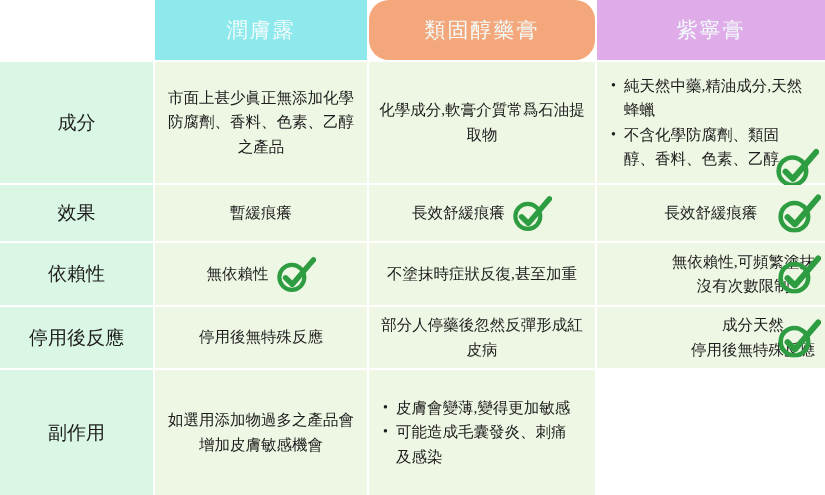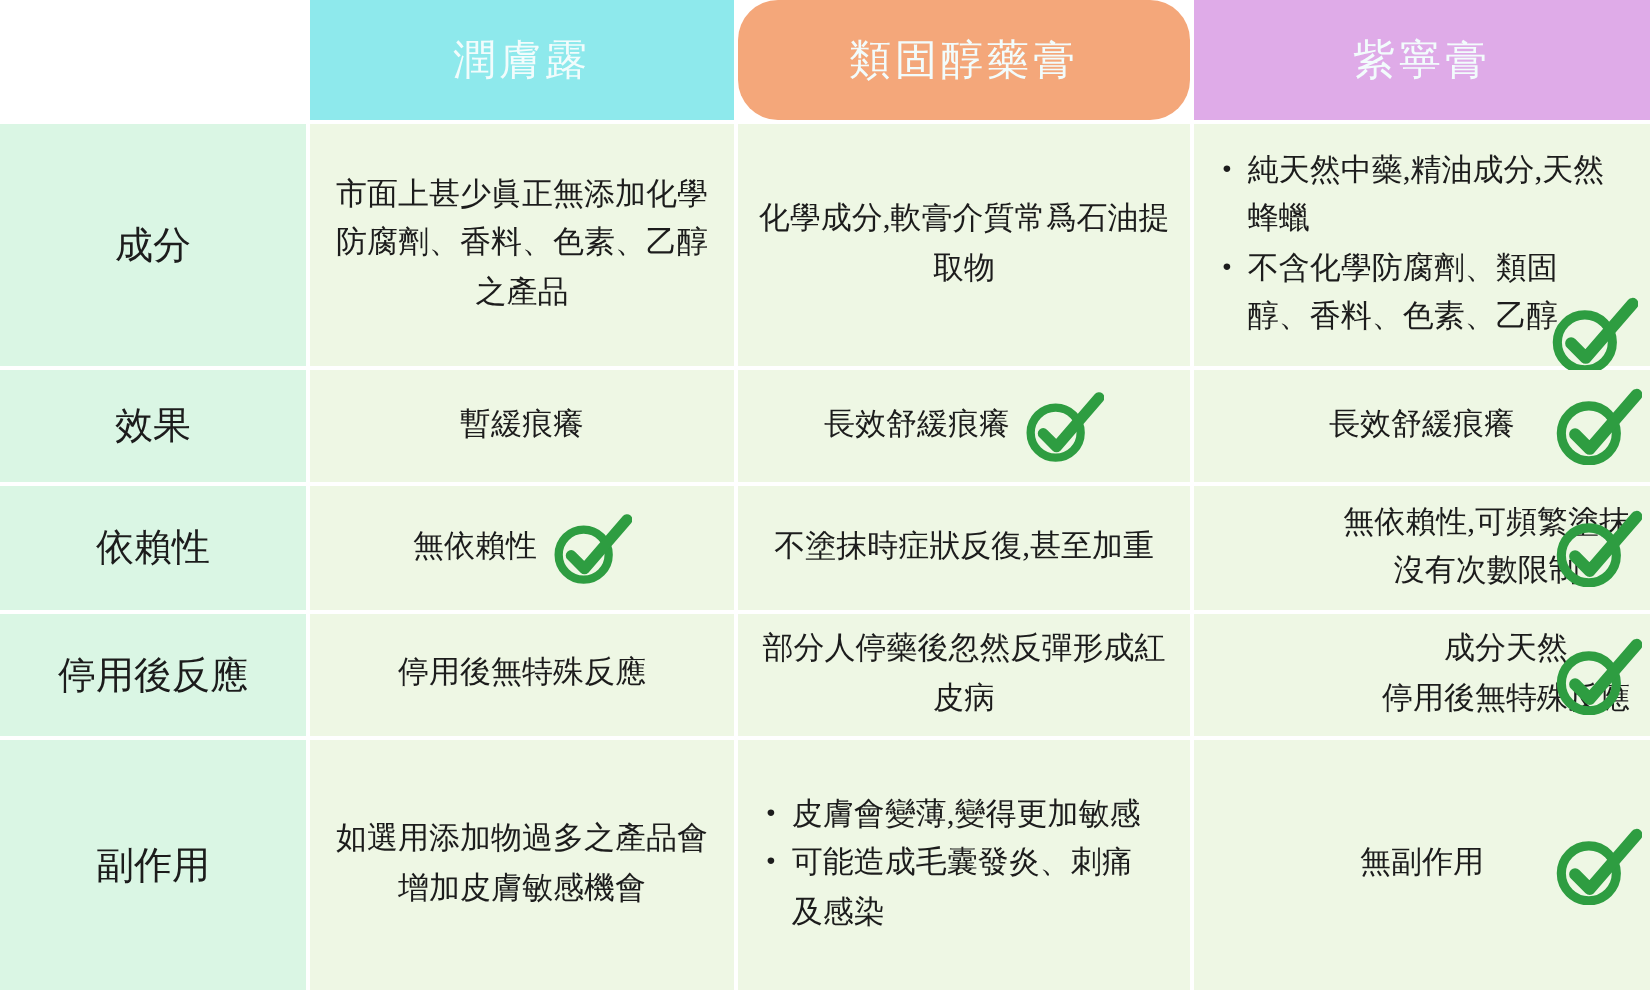--- a/index.html
+++ b/index.html
@@ -131,21 +131,15 @@
     <div class="cell body bullets">
       <div class="bullet-item">
         <span class="dot">•</span>
         <span class="txt">皮膚會變薄,變得更加敏感</span>
       </div>
       <div class="bullet-item">
         <span class="dot">•</span>
         <span class="txt">可能造成毛囊發炎、刺痛及感染</span>
       </div>
     </div>
-    <div class="cell body">
-      <span class="txt">無副作用</span>
-      <svg class="check abs" viewBox="0 0 48 42">
-          <use href="#checkmark"></use>
-        </svg>
-    </div>
 
   </div>
 </div>
 
 </body></html>

